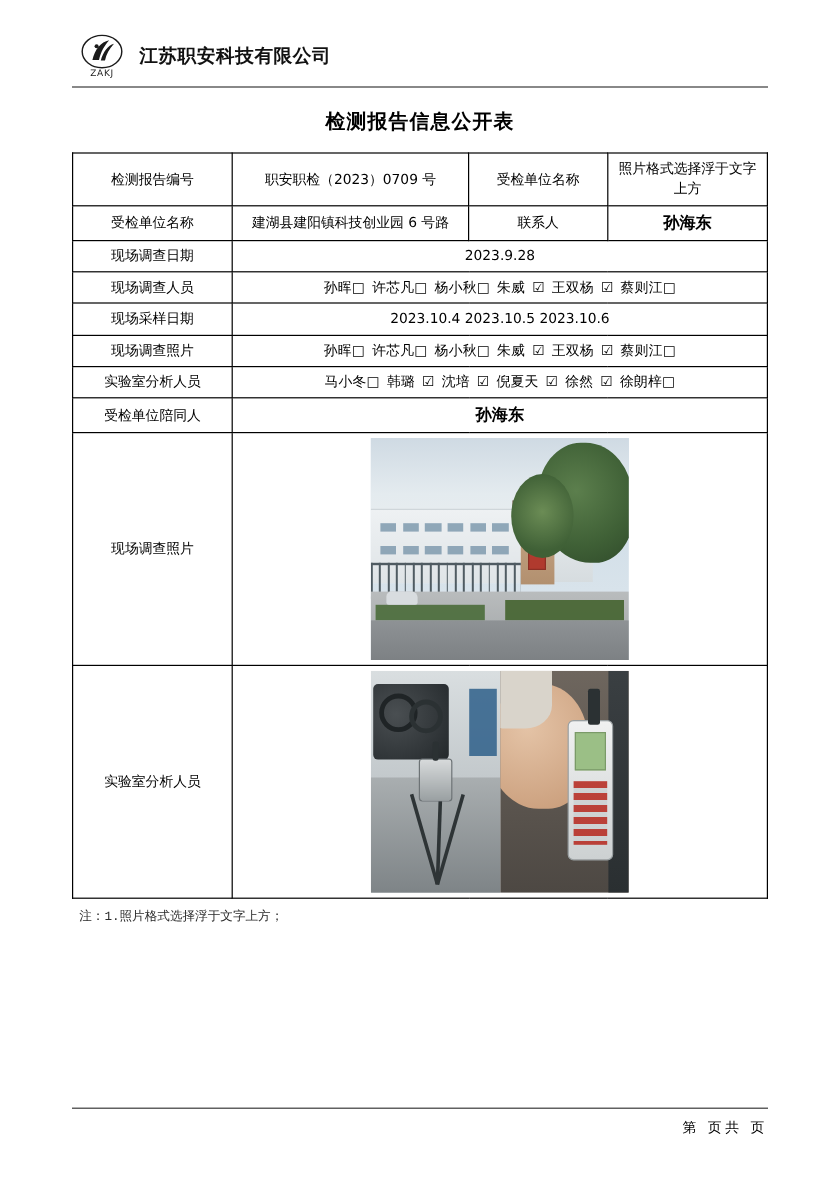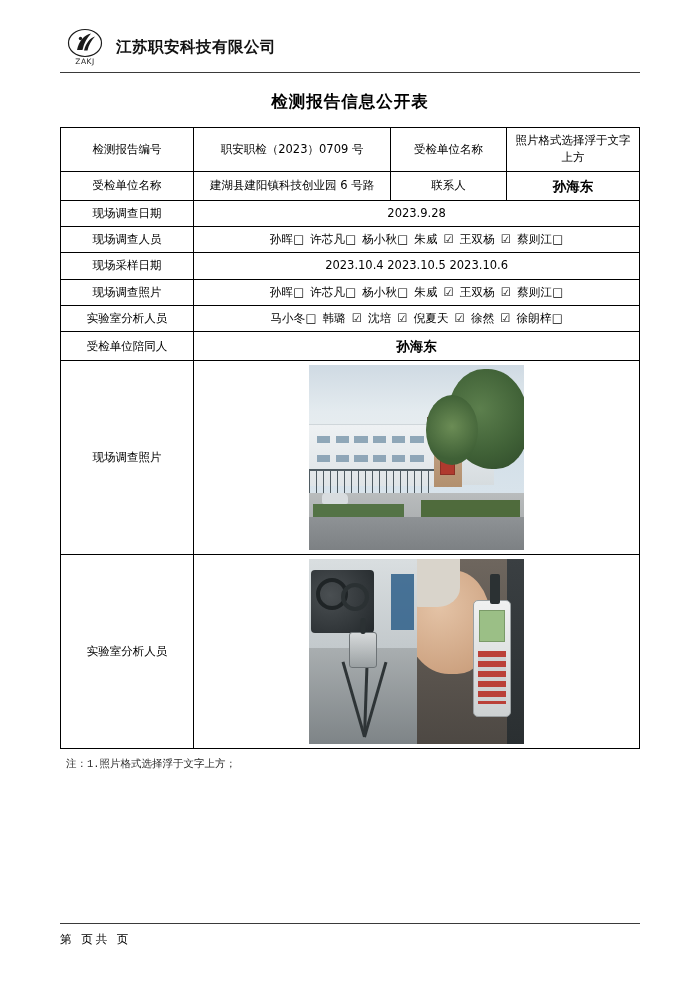--- a/index.html
+++ b/index.html
@@ -285,21 +285,21 @@
     color: #2b2b2b;
     padding-left: 6px;
   }
   .footer {
     position: absolute;
     left: 60px;
     right: 60px;
     bottom: 42px;
     border-top: 1.2px solid #3a3a3a;
     padding-top: 8px;
-    text-align: left;
+    text-align: right;
     font-size: 11.5px;
     font-family: "DejaVu Sans", sans-serif;
     letter-spacing: 3px;
   }
 </style>
 </head>
 <body>
 
 <div class="page">
 

